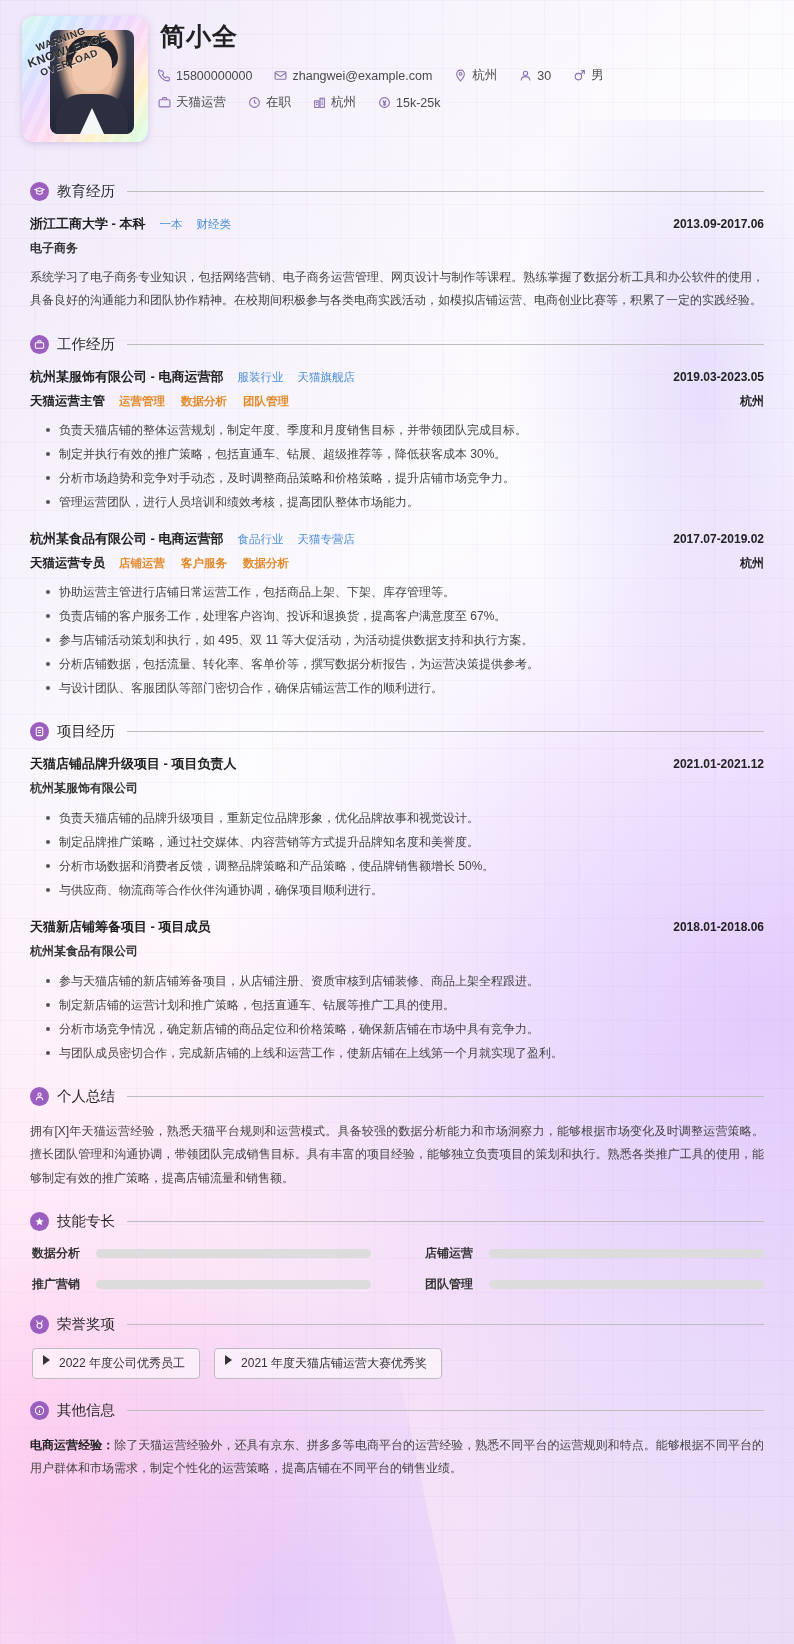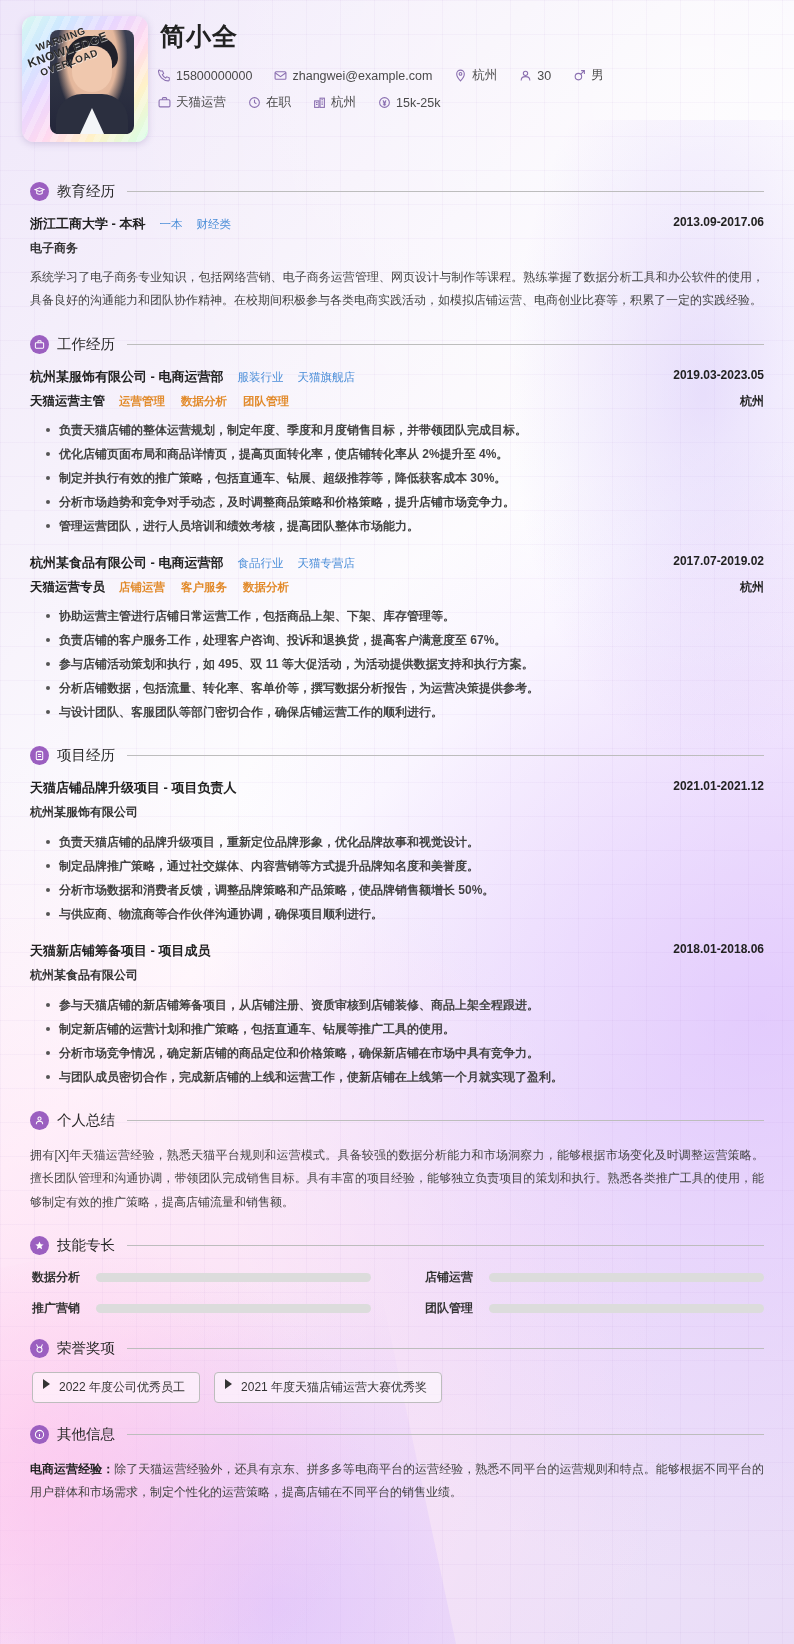--- a/index.html
+++ b/index.html
@@ -188,21 +188,21 @@
   }
   .sec-line {
     flex: 1 1 auto;
     height: 1px;
     background: #bdbdbd;
   }
 
   .entry { margin-bottom: 16px; }
   .entry-row {
     display: flex;
-    align-items: flex-start;
+    align-items: center;
     justify-content: space-between;
     margin-bottom: 7px;
   }
   .entry-left { display: flex; align-items: baseline; flex-wrap: wrap; }
   .entry-title {
     font-size: 13px;
     font-weight: bold;
     color: #222;
     margin-right: 14px;
   }
@@ -260,21 +260,20 @@
     margin: 0;
     padding: 0 0 0 16px;
     list-style: none;
   }
   ul.bullets li {
     position: relative;
     font-size: 12px;
     line-height: 2.0;
     color: #444;
     padding-left: 13px;
-    font-weight: bold;
   }
   ul.bullets li::before {
     content: "";
     position: absolute;
     left: 0; top: 10px;
     width: 4px; height: 4px;
     border-radius: 50%;
     background: #555;
   }
 
@@ -502,21 +501,20 @@
             <span class="skill-tags">
               <span class="tag-orange">运营管理</span>
               <span class="tag-orange">数据分析</span>
               <span class="tag-orange">团队管理</span>
             </span>
           </div>
           <span class="entry-loc">杭州</span>
         </div>
         <ul class="bullets">
           <li>负责天猫店铺的整体运营规划，制定年度、季度和月度销售目标，并带领团队完成目标。</li>
-          <li>优化店铺页面布局和商品详情页，提高页面转化率，使店铺转化率从 2%提升至 4%。</li>
           <li>制定并执行有效的推广策略，包括直通车、钻展、超级推荐等，降低获客成本 30%。</li>
           <li>分析市场趋势和竞争对手动态，及时调整商品策略和价格策略，提升店铺市场竞争力。</li>
           <li>管理运营团队，进行人员培训和绩效考核，提高团队整体市场能力。</li>
         </ul>
       </div>
 
       <div class="entry">
         <div class="entry-row">
           <div class="entry-left">
             <span class="entry-title">杭州某食品有限公司 - 电商运营部</span>

